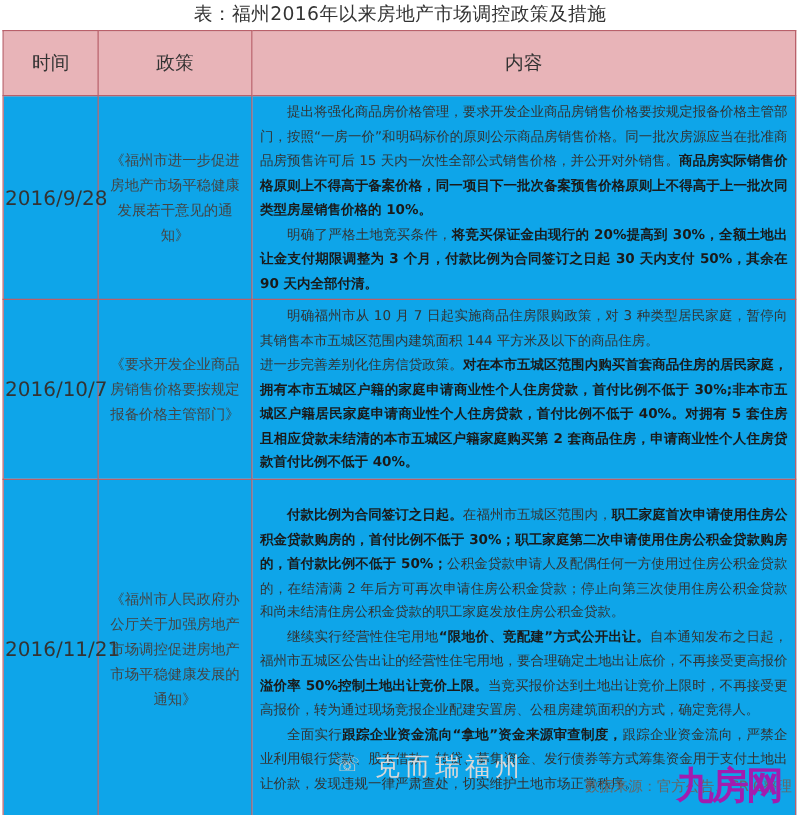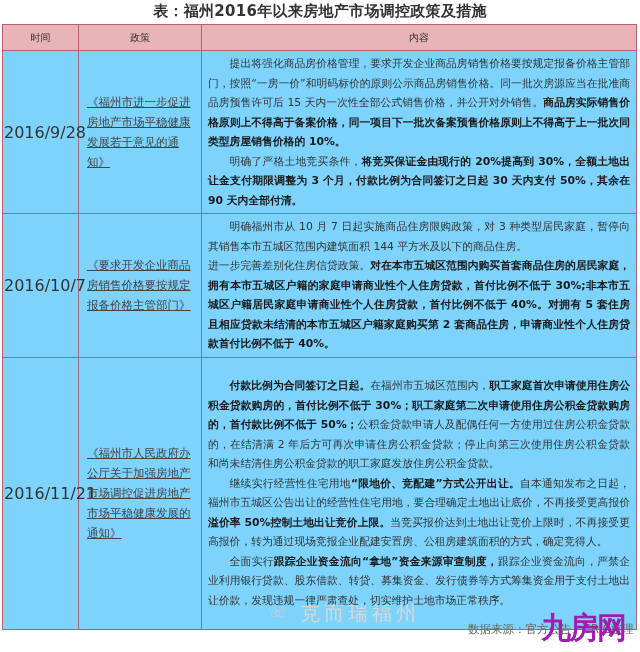--- a/index.html
+++ b/index.html
@@ -1,23 +1,23 @@
 <!DOCTYPE html>
 <html><head>
 <meta charset="utf-8">
 <style>
   html,body{margin:0;padding:0;background:#ffffff;}
   body{width:640px;height:652px;position:relative;overflow:hidden;font-family:"DejaVu Sans",sans-serif;color:#222;}
-  .title{position:absolute;left:0;top:2px;width:640px;text-align:center;font-size:15px;font-weight:bold;color:#333;letter-spacing:0.3px;}
+  .title{position:absolute;left:0;top:2px;width:640px;text-align:center;font-size:15px;font-weight:normal;color:#333;letter-spacing:0.3px;}
   table{position:absolute;left:2px;top:24px;width:634px;border-collapse:collapse;table-layout:fixed;}
   th,td{border:1px solid #b9606a;}
-  th{background:#e8b4b8;height:19px;font-size:10px;font-weight:normal;color:#333;padding:3px;}
-  td{background:#7dd3fc;font-size:11px;vertical-align:middle;}
+  th{background:#e8b4b8;height:19px;font-size:15px;font-weight:normal;color:#333;padding:16px;}
+  td{background:#0ea5e9;font-size:11px;vertical-align:middle;}
   td.date{text-align:center;font-size:16px;color:#333;}
-  td.policy{text-align:left;padding:0 8px;line-height:20px;color:#444;font-size:11.5px;text-decoration:underline;}
+  td.policy{text-align:center;padding:0 8px;line-height:20px;color:#444;font-size:11.5px;}
   td.content{padding:3px 6px 3px 6px;line-height:19.5px;font-size:10.8px;color:#333;text-align:justify;}
   td.content p{margin:0;}
   .ind{text-indent:2em;}
   b{font-weight:bold;color:#1a1a1a;}
   .wm{position:absolute;}
   .wm-text{left:283px;top:600px;font-size:20px;color:#d8d8d8;letter-spacing:4px;margin-left:17px;}
   .wm-wechat{left:268px;top:602px;font-size:16px;color:#ccc;}
   .src{left:468px;top:622px;font-size:11.5px;color:#666;}
   .logo{left:541px;top:608px;font-size:30px;font-weight:bold;color:#a21caf;letter-spacing:-2px;font-family:"DejaVu Serif",serif;}
   .url{left:538px;top:664px;font-size:16px;color:#e0262a;font-family:Liberation Mono, monospace;}

